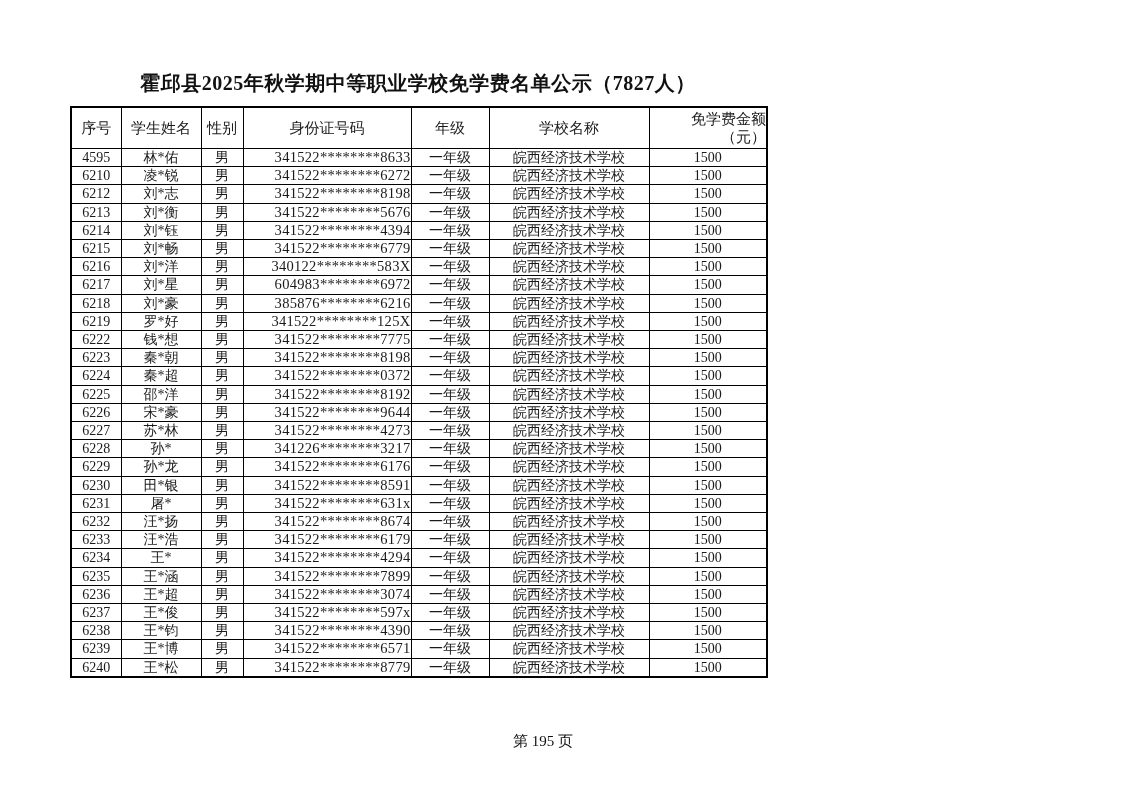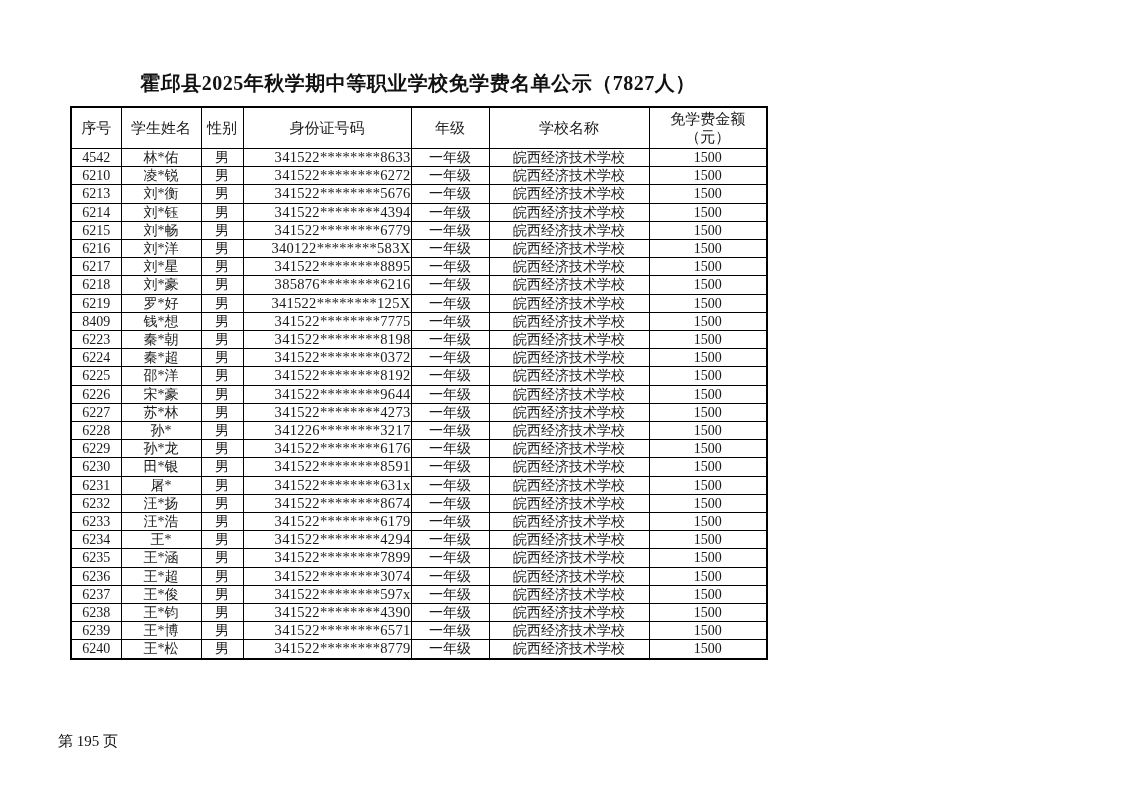--- a/index.html
+++ b/index.html
@@ -40,21 +40,21 @@
     vertical-align: middle;
     white-space: nowrap;
     overflow: hidden;
     padding: 0;
   }
   table.roster thead th {
     height: 40px;
     font-size: 15px;
   }
   table.roster thead th.hdr-amount {
-    text-align: center;
+    text-align: right;
     padding-left: 0;
     line-height: 18px;
   }
   table.roster tbody td {
     height: 17.2px;
     line-height: 17.2px;
     font-size: 14px;
   }
   table.roster tbody td.cell-id-number {
     text-align: right;
@@ -64,22 +64,22 @@
   }
   col.c1 { width: 50px; }
   col.c2 { width: 80px; }
   col.c3 { width: 42px; }
   col.c4 { width: 168px; }
   col.c5 { width: 78px; }
   col.c6 { width: 160px; }
   col.c7 { width: 118px; }
   .page-footer {
     position: absolute;
-    top: 732px; left: 58px; width: 930px;
-    text-align: left;
+    top: 732px; left: 78px; width: 930px;
+    text-align: center;
     font-size: 15px;
     color: #111;
     white-space: pre;
   }
 </style>
 </head>
 <body>
 
 <div class="page">
 
@@ -104,38 +104,47 @@
           <th>年级</th>
           <th>学校名称</th>
           <th class="hdr-amount">
             <div>免学费金额</div>
             <div>（元）</div>
           </th>
         </tr>
       </thead>
     <tbody>
         <tr>
-          <td class="cell-index">4542</td>
+          <td class="cell-index">4595</td>
           <td class="cell-student-name">林*佑</td>
           <td class="cell-gender">男</td>
           <td class="cell-id-number">341522********8633</td>
           <td class="cell-grade">一年级</td>
           <td class="cell-school-name">皖西经济技术学校</td>
           <td class="cell-amount">1500</td>
         </tr>
         <tr>
           <td class="cell-index">6210</td>
           <td class="cell-student-name">凌*锐</td>
           <td class="cell-gender">男</td>
           <td class="cell-id-number">341522********6272</td>
           <td class="cell-grade">一年级</td>
           <td class="cell-school-name">皖西经济技术学校</td>
           <td class="cell-amount">1500</td>
         </tr>
         <tr>
+          <td class="cell-index">6212</td>
+          <td class="cell-student-name">刘*志</td>
+          <td class="cell-gender">男</td>
+          <td class="cell-id-number">341522********8198</td>
+          <td class="cell-grade">一年级</td>
+          <td class="cell-school-name">皖西经济技术学校</td>
+          <td class="cell-amount">1500</td>
+        </tr>
+        <tr>
           <td class="cell-index">6213</td>
           <td class="cell-student-name">刘*衡</td>
           <td class="cell-gender">男</td>
           <td class="cell-id-number">341522********5676</td>
           <td class="cell-grade">一年级</td>
           <td class="cell-school-name">皖西经济技术学校</td>
           <td class="cell-amount">1500</td>
         </tr>
         <tr>
           <td class="cell-index">6214</td>
@@ -161,21 +170,21 @@
           <td class="cell-gender">男</td>
           <td class="cell-id-number">340122********583X</td>
           <td class="cell-grade">一年级</td>
           <td class="cell-school-name">皖西经济技术学校</td>
           <td class="cell-amount">1500</td>
         </tr>
         <tr>
           <td class="cell-index">6217</td>
           <td class="cell-student-name">刘*星</td>
           <td class="cell-gender">男</td>
-          <td class="cell-id-number">341522********8895</td>
+          <td class="cell-id-number">604983********6972</td>
           <td class="cell-grade">一年级</td>
           <td class="cell-school-name">皖西经济技术学校</td>
           <td class="cell-amount">1500</td>
         </tr>
         <tr>
           <td class="cell-index">6218</td>
           <td class="cell-student-name">刘*豪</td>
           <td class="cell-gender">男</td>
           <td class="cell-id-number">385876********6216</td>
           <td class="cell-grade">一年级</td>
@@ -185,21 +194,21 @@
         <tr>
           <td class="cell-index">6219</td>
           <td class="cell-student-name">罗*好</td>
           <td class="cell-gender">男</td>
           <td class="cell-id-number">341522********125X</td>
           <td class="cell-grade">一年级</td>
           <td class="cell-school-name">皖西经济技术学校</td>
           <td class="cell-amount">1500</td>
         </tr>
         <tr>
-          <td class="cell-index">8409</td>
+          <td class="cell-index">6222</td>
           <td class="cell-student-name">钱*想</td>
           <td class="cell-gender">男</td>
           <td class="cell-id-number">341522********7775</td>
           <td class="cell-grade">一年级</td>
           <td class="cell-school-name">皖西经济技术学校</td>
           <td class="cell-amount">1500</td>
         </tr>
         <tr>
           <td class="cell-index">6223</td>
           <td class="cell-student-name">秦*朝</td>

